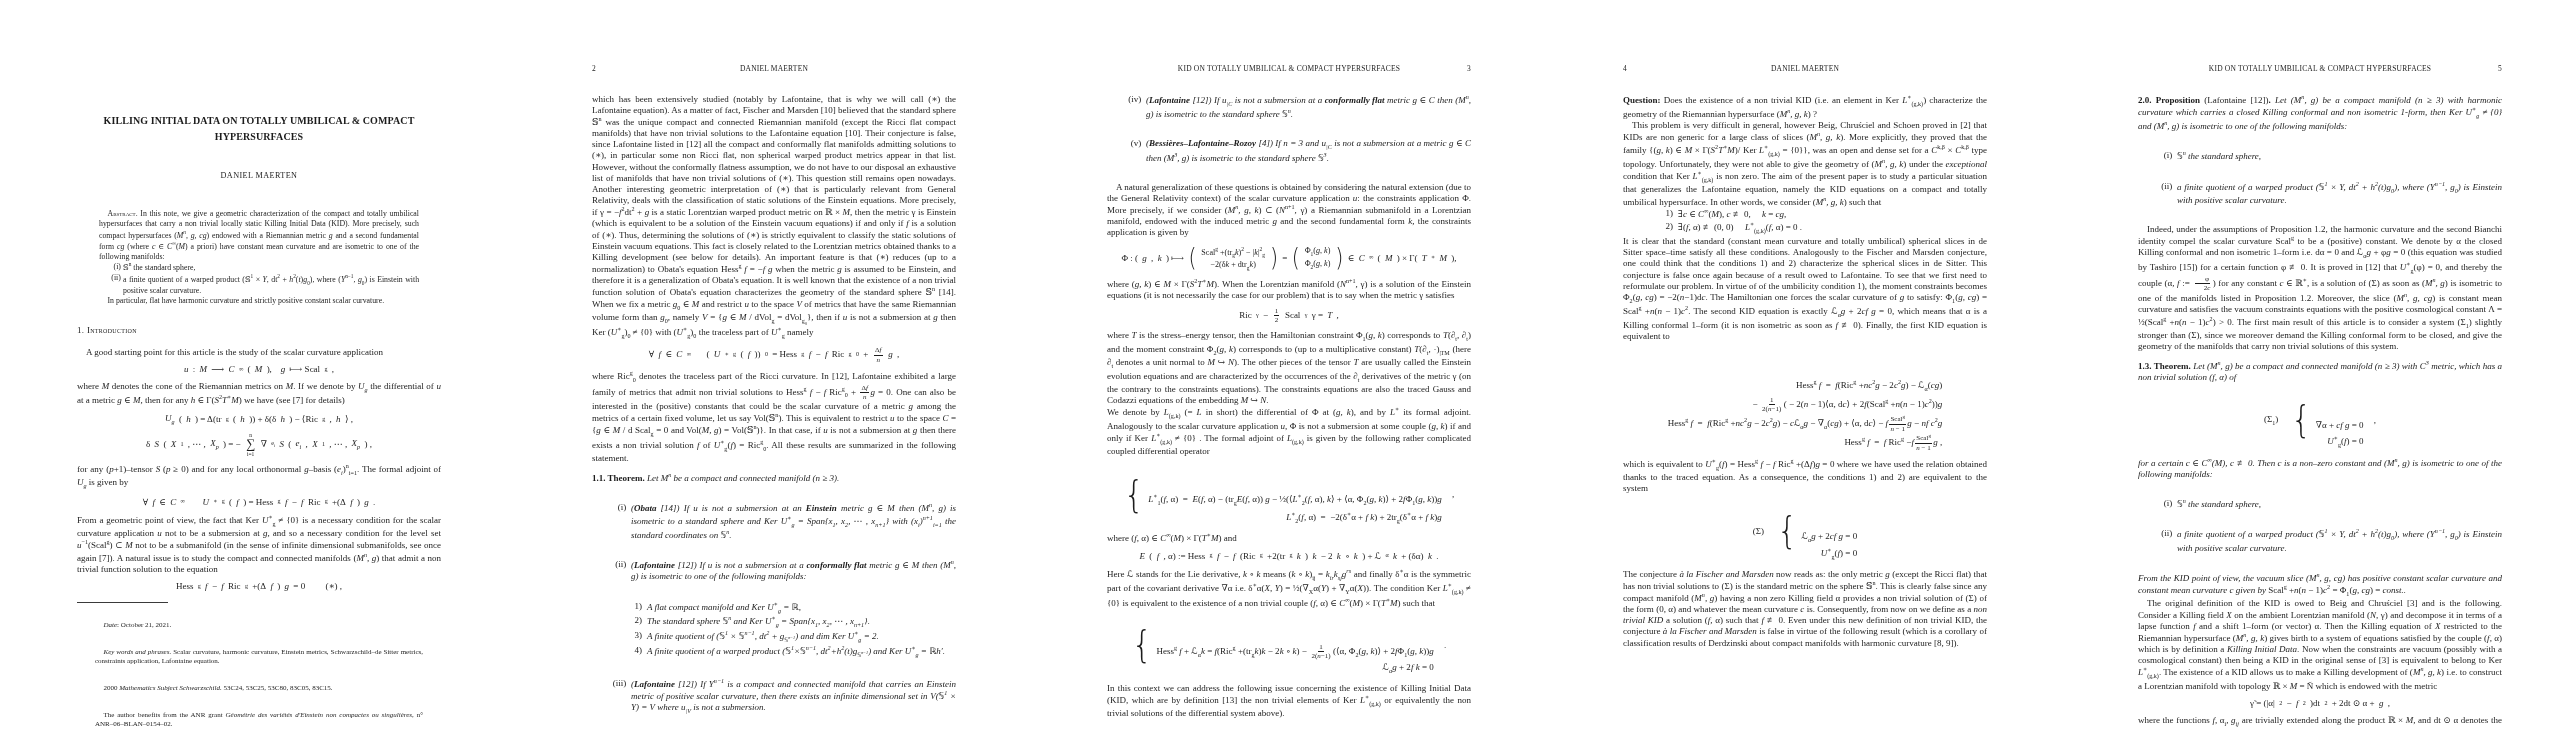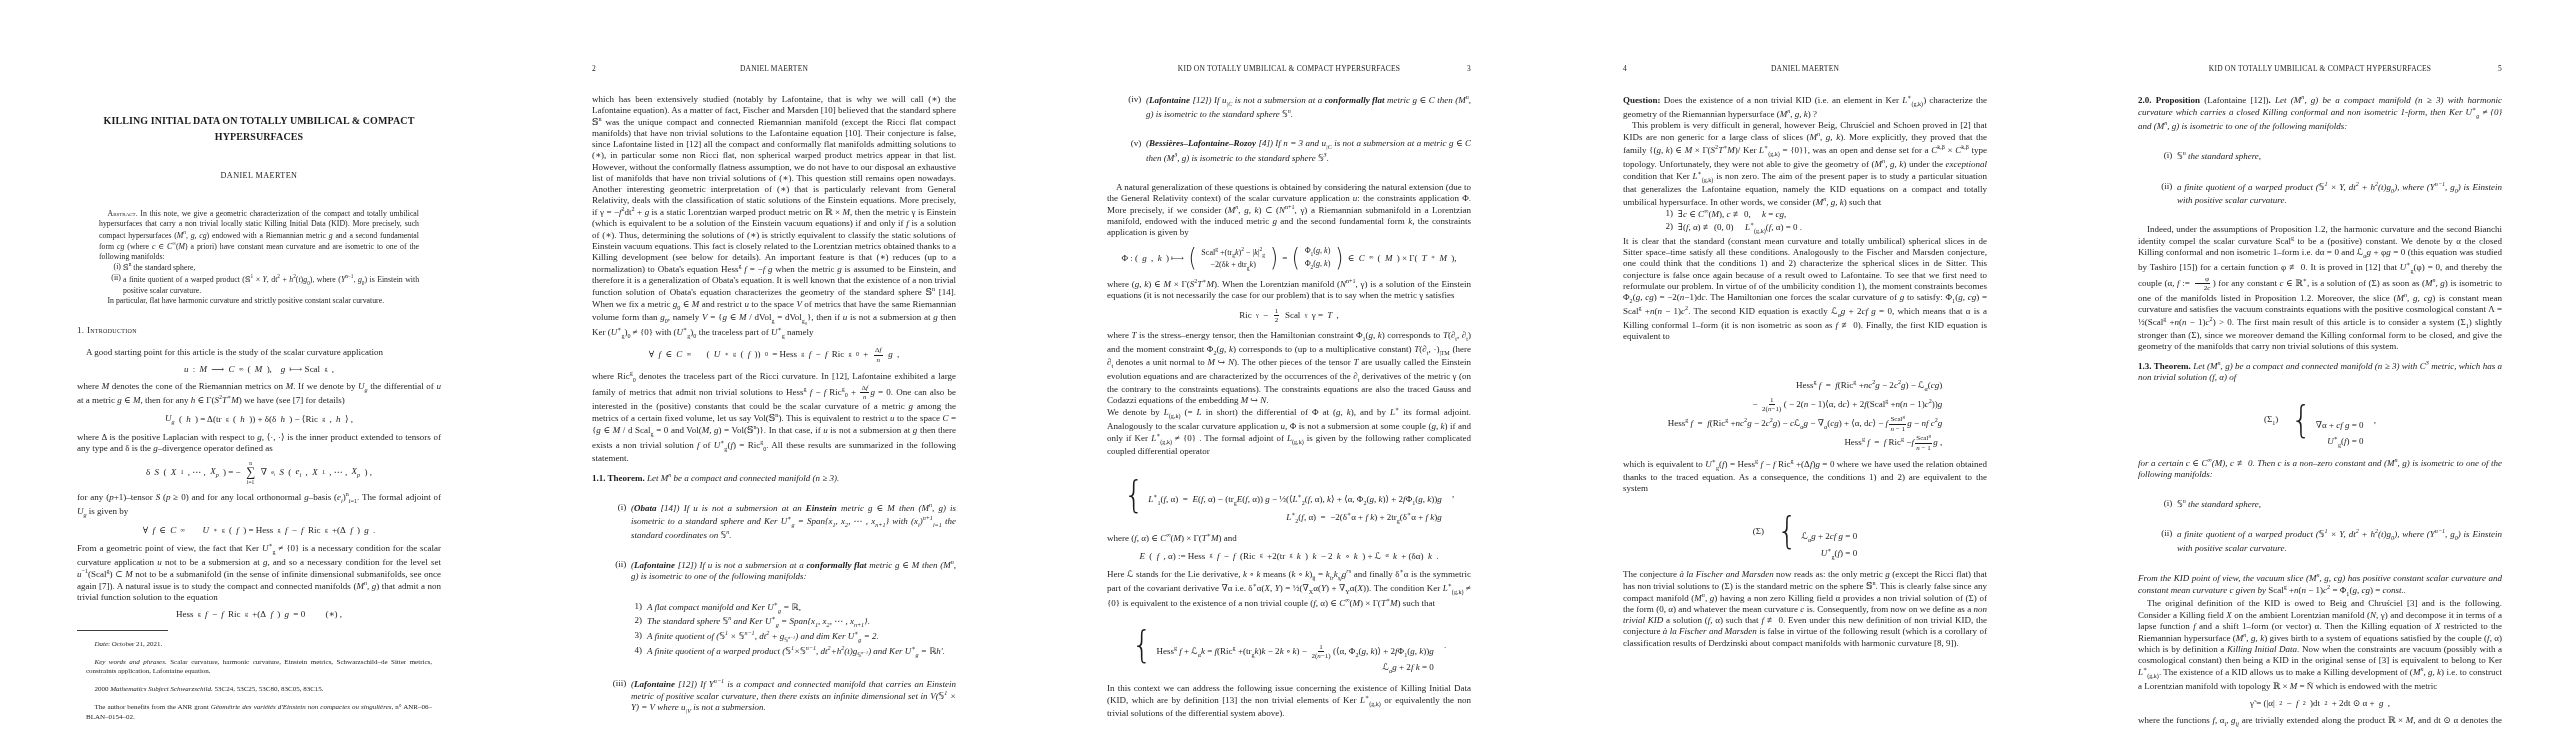--- a/index.html
+++ b/index.html
@@ -31,21 +31,21 @@
   .eqtail{margin-left:6px;}
   .lbrace{font-weight:200;line-height:.9;font-family:"DejaVu Sans",sans-serif;transform:scaleY(1.15);}
   .syslines{display:flex;flex-direction:column;align-items:flex-end;text-align:left;margin-top:28px;}
   .syslines div{line-height:1.75;white-space:nowrap;}
   .alignlines div{line-height:2.0;white-space:nowrap;text-align:left;}
   .item{position:relative;padding-left:39px;text-align:justify;margin:18px 0;}
   .item .lab{position:absolute;left:7.3px;width:27px;text-align:right;}
   .sub{position:relative;padding-left:55px;text-align:justify;margin:0.6px 0;}
   .sub .lab{position:absolute;left:34px;width:16px;text-align:right;}
   .footrule{width:91px;border-top:0.6px solid #3a3a3a;margin:9.7px 0 4.3px;}
-  .foot{margin:9px;font-size:7px;line-height:1.3;text-align:justify;text-indent:8.5px;}
+  .foot{margin:18px;font-size:7px;line-height:1.3;text-align:justify;text-indent:8.5px;}
   .pageno{text-align:center;font-size:7.3px;margin-top:9px;}
   .frac{display:inline-flex;flex-direction:column;align-items:center;vertical-align:middle;
         font-size:.78em;line-height:1.15;margin:0 1.2px;}
   .frac .fn{border-bottom:0.6px solid currentColor;padding:0 1.2px;}
   .frac .fd{padding:0 1.2px;}
   .vec{display:inline-flex;flex-direction:column;align-items:center;vertical-align:middle;
        font-size:.9em;line-height:1.5;margin:0 0.6px;}
   .bp{font-size:20.7px;font-weight:200;line-height:1;vertical-align:middle;
       font-family:"DejaVu Sans",sans-serif;transform:scaleY(1.2);display:inline-block;}
   .sum{display:inline-flex;flex-direction:column;align-items:center;vertical-align:middle;line-height:1;margin:0 1.2px;}
@@ -67,21 +67,20 @@
           <p class="abs-p"><span style="font-variant:small-caps">Abstract.</span> In this note, we give a geometric characterization of the compact and totally umbilical hypersurfaces that carry a non trivial locally static Killing Initial Data (KID). More precisely, such compact hypersurfaces (<i>M<sup>n</sup>, g, cg</i>) endowed with a Riemannian metric <i>g</i> and a second fundamental form <i>cg</i> (where <i>c</i> ∈ <i>C</i><sup>∞</sup>(<i>M</i>) a priori) have constant mean curvature and are isometric to one of the following manifolds:</p>
           <div class="abs-item"><span class="lab">(i)</span><span>𝕊<sup>n</sup> the standard sphere,</span></div>
           <div class="abs-item"><span class="lab">(ii)</span><span>a finite quotient of a warped product (𝕊<sup>1</sup> × <i>Y</i>, dt<sup>2</sup> + <i>h</i><sup>2</sup>(<i>t</i>)<i>g</i><sub>0</sub>), where (<i>Y</i><sup>n−1</sup>, <i>g</i><sub>0</sub>) is Einstein with positive scalar curvature.</span></div>
           <p class="abs-p">In particular, flat have harmonic curvature and strictly positive constant scalar curvature.</p>
         </div>
         <div class="section">1. Introduction</div>
         <p class="para ind">A good starting point for this article is the study of the scalar curvature application</p>
         <div class="eq"><i>u</i> : <i class="cal">M</i> ⟶ <i>C</i><sup>∞</sup>(<i>M</i>), &nbsp;<i>g</i> ⟼ Scal<sup>g</sup> ,</div>
         <p class="para">where <i class="cal">M</i> denotes the cone of the Riemannian metrics on <i>M</i>. If we denote by <i>U<sub>g</sub></i> the differential of <i>u</i> at a metric <i>g</i> ∈ <i class="cal">M</i>, then for any <i>h</i> ∈ Γ(<i>S</i><sup>2</sup><i>T</i><sup>∗</sup><i>M</i>) we have (see [7] for details)</p>
         <div class="eq"><i>U<sub>g</sub></i>(<i>h</i>) = Δ(tr<sub>g</sub>(<i>h</i>)) + δ(δ<i>h</i>) − ⟨Ric<sup>g</sup>, <i>h</i>⟩ ,</div>
-        <p class="para">where Δ is the positive Laplacian with respect to <i>g</i>, ⟨·, ·⟩ is the inner product extended to tensors of any type and δ is the <i>g</i>–divergence operator defined as</p>
         <div class="eq">δ<i>S</i>(<i>X</i><sub>1</sub>, ⋯ , <i>X<sub>p</sub></i>) = − <span class="sum">
             <span class="sl">n</span>
             <span class="sig">∑</span>
             <span class="sl">i=1</span>
           </span> ∇<sub>e<sub>i</sub></sub><i>S</i>(<i>e<sub>i</sub></i>, <i>X</i><sub>1</sub>, ⋯ , <i>X<sub>p</sub></i>) ,</div>
         <p class="para">for any (<i>p</i>+1)–tensor <i>S</i> (<i>p</i> ≥ 0) and for any local orthonormal <i>g</i>–basis (<i>e<sub>i</sub></i>)<sup>n</sup><sub>i=1</sub>. The formal adjoint of <i>U<sub>g</sub></i> is given by</p>
         <div class="eq">∀<i>f</i> ∈ <i>C</i><sup>∞</sup>   <i>U</i><sup>∗</sup><sub>g</sub>(<i>f</i>) = Hess<sup>g</sup> <i>f</i> − <i>f</i> Ric<sup>g</sup> +(Δ<i>f</i>)<i>g</i> .</div>
         <p class="para">From a geometric point of view, the fact that Ker <i>U</i><sup>∗</sup><sub>g</sub> ≠ {0} is a necessary condition for the scalar curvature application <i>u</i> not to be a submersion at <i>g</i>, and so a necessary condition for the level set <i>u</i><sup>−1</sup>(Scal<sup>g</sup>) ⊂ <i class="cal">M</i> not to be a submanifold (in the sense of infinite dimensional submanifolds, see once again [7]). A natural issue is to study the compact and connected manifolds (<i>M<sup>n</sup>, g</i>) that admit a non trivial function solution to the equation</p>
         <div class="eq">Hess<sup>g</sup> <i>f</i> − <i>f</i> Ric<sup>g</sup> +(Δ<i>f</i>)<i>g</i> = 0   (∗) ,</div>
         <div class="footrule"></div>

